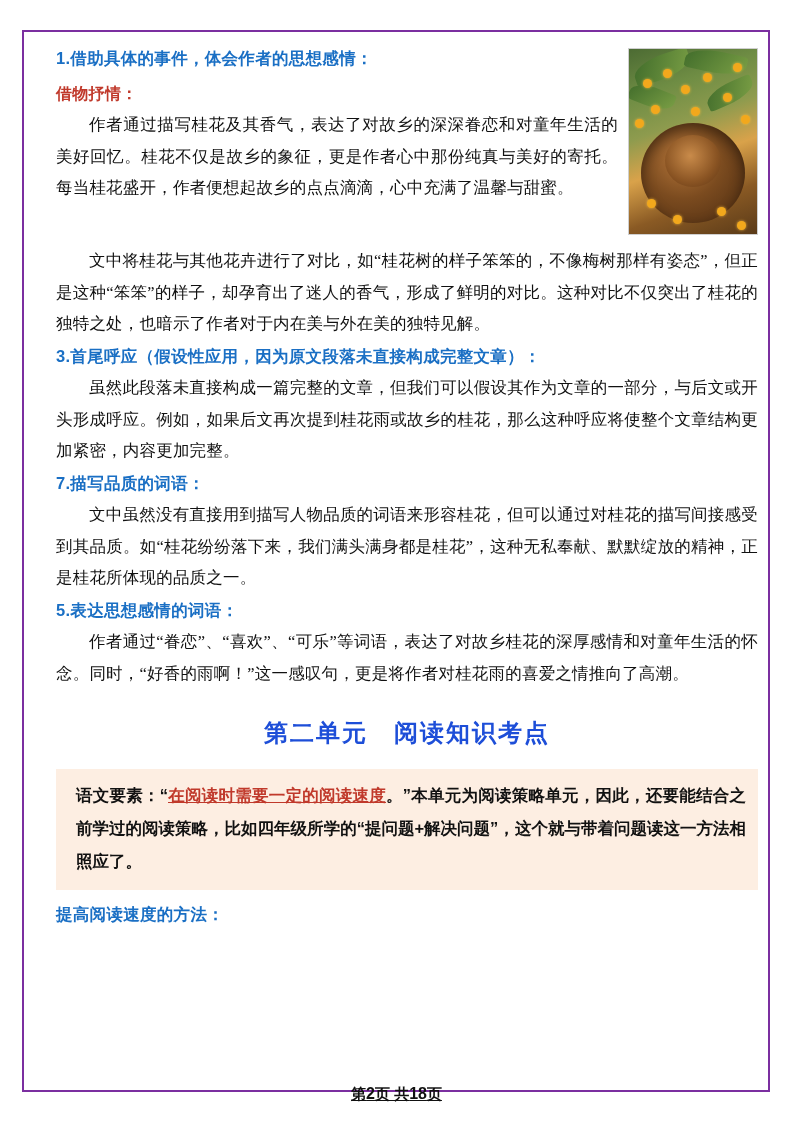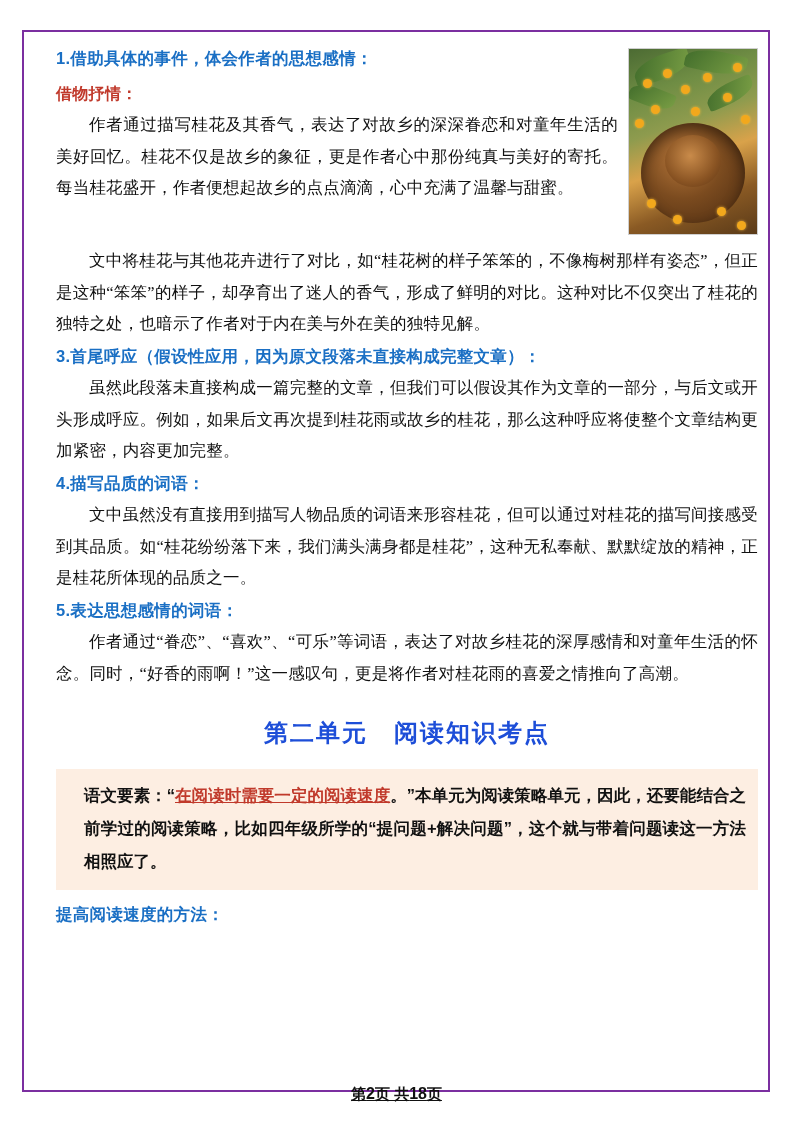--- a/index.html
+++ b/index.html
@@ -113,21 +113,21 @@
     font-family: "Liberation Sans", "DejaVu Sans", sans-serif;
     font-weight: bold;
     font-size: 24px;
     color: #1d4ed8;
     text-align: center;
     margin: 28px 0 20px 0;
     letter-spacing: 2px;
   }
   .highlight-box {
     background: #fdeee2;
-    padding: 10px 12px 12px 28px;
+    padding: 10px 12px 12px 20px;
     font-family: "Liberation Sans", "DejaVu Sans", sans-serif;
     font-weight: bold;
     font-size: 16.5px;
     line-height: 2.0;
     color: #111111;
     text-align: justify;
     margin-bottom: 14px;
   }
   .highlight-box .underline-red {
     color: #c0392b;
@@ -186,21 +186,21 @@
   <div>
     <p class="para">文中将桂花与其他花卉进行了对比，如“桂花树的样子笨笨的，不像梅树那样有姿态”，但正是这种“笨笨”的样子，却孕育出了迷人的香气，形成了鲜明的对比。这种对比不仅突出了桂花的独特之处，也暗示了作者对于内在美与外在美的独特见解。</p>
   </div>
 
   <div>
     <div class="heading">3.首尾呼应（假设性应用，因为原文段落未直接构成完整文章）：</div>
     <p class="para">虽然此段落未直接构成一篇完整的文章，但我们可以假设其作为文章的一部分，与后文或开头形成呼应。例如，如果后文再次提到桂花雨或故乡的桂花，那么这种呼应将使整个文章结构更加紧密，内容更加完整。</p>
   </div>
 
   <div>
-    <div class="heading">4.描写品质的词语：</div>
+    <div class="heading">7.描写品质的词语：</div>
     <p class="para">文中虽然没有直接用到描写人物品质的词语来形容桂花，但可以通过对桂花的描写间接感受到其品质。如“桂花纷纷落下来，我们满头满身都是桂花”，这种无私奉献、默默绽放的精神，正是桂花所体现的品质之一。</p>
   </div>
 
   <div>
     <div class="heading">5.表达思想感情的词语：</div>
     <p class="para">作者通过“眷恋”、“喜欢”、“可乐”等词语，表达了对故乡桂花的深厚感情和对童年生活的怀念。同时，“好香的雨啊！”这一感叹句，更是将作者对桂花雨的喜爱之情推向了高潮。</p>
   </div>
 
   <div class="section-title">第二单元　阅读知识考点</div>
 

